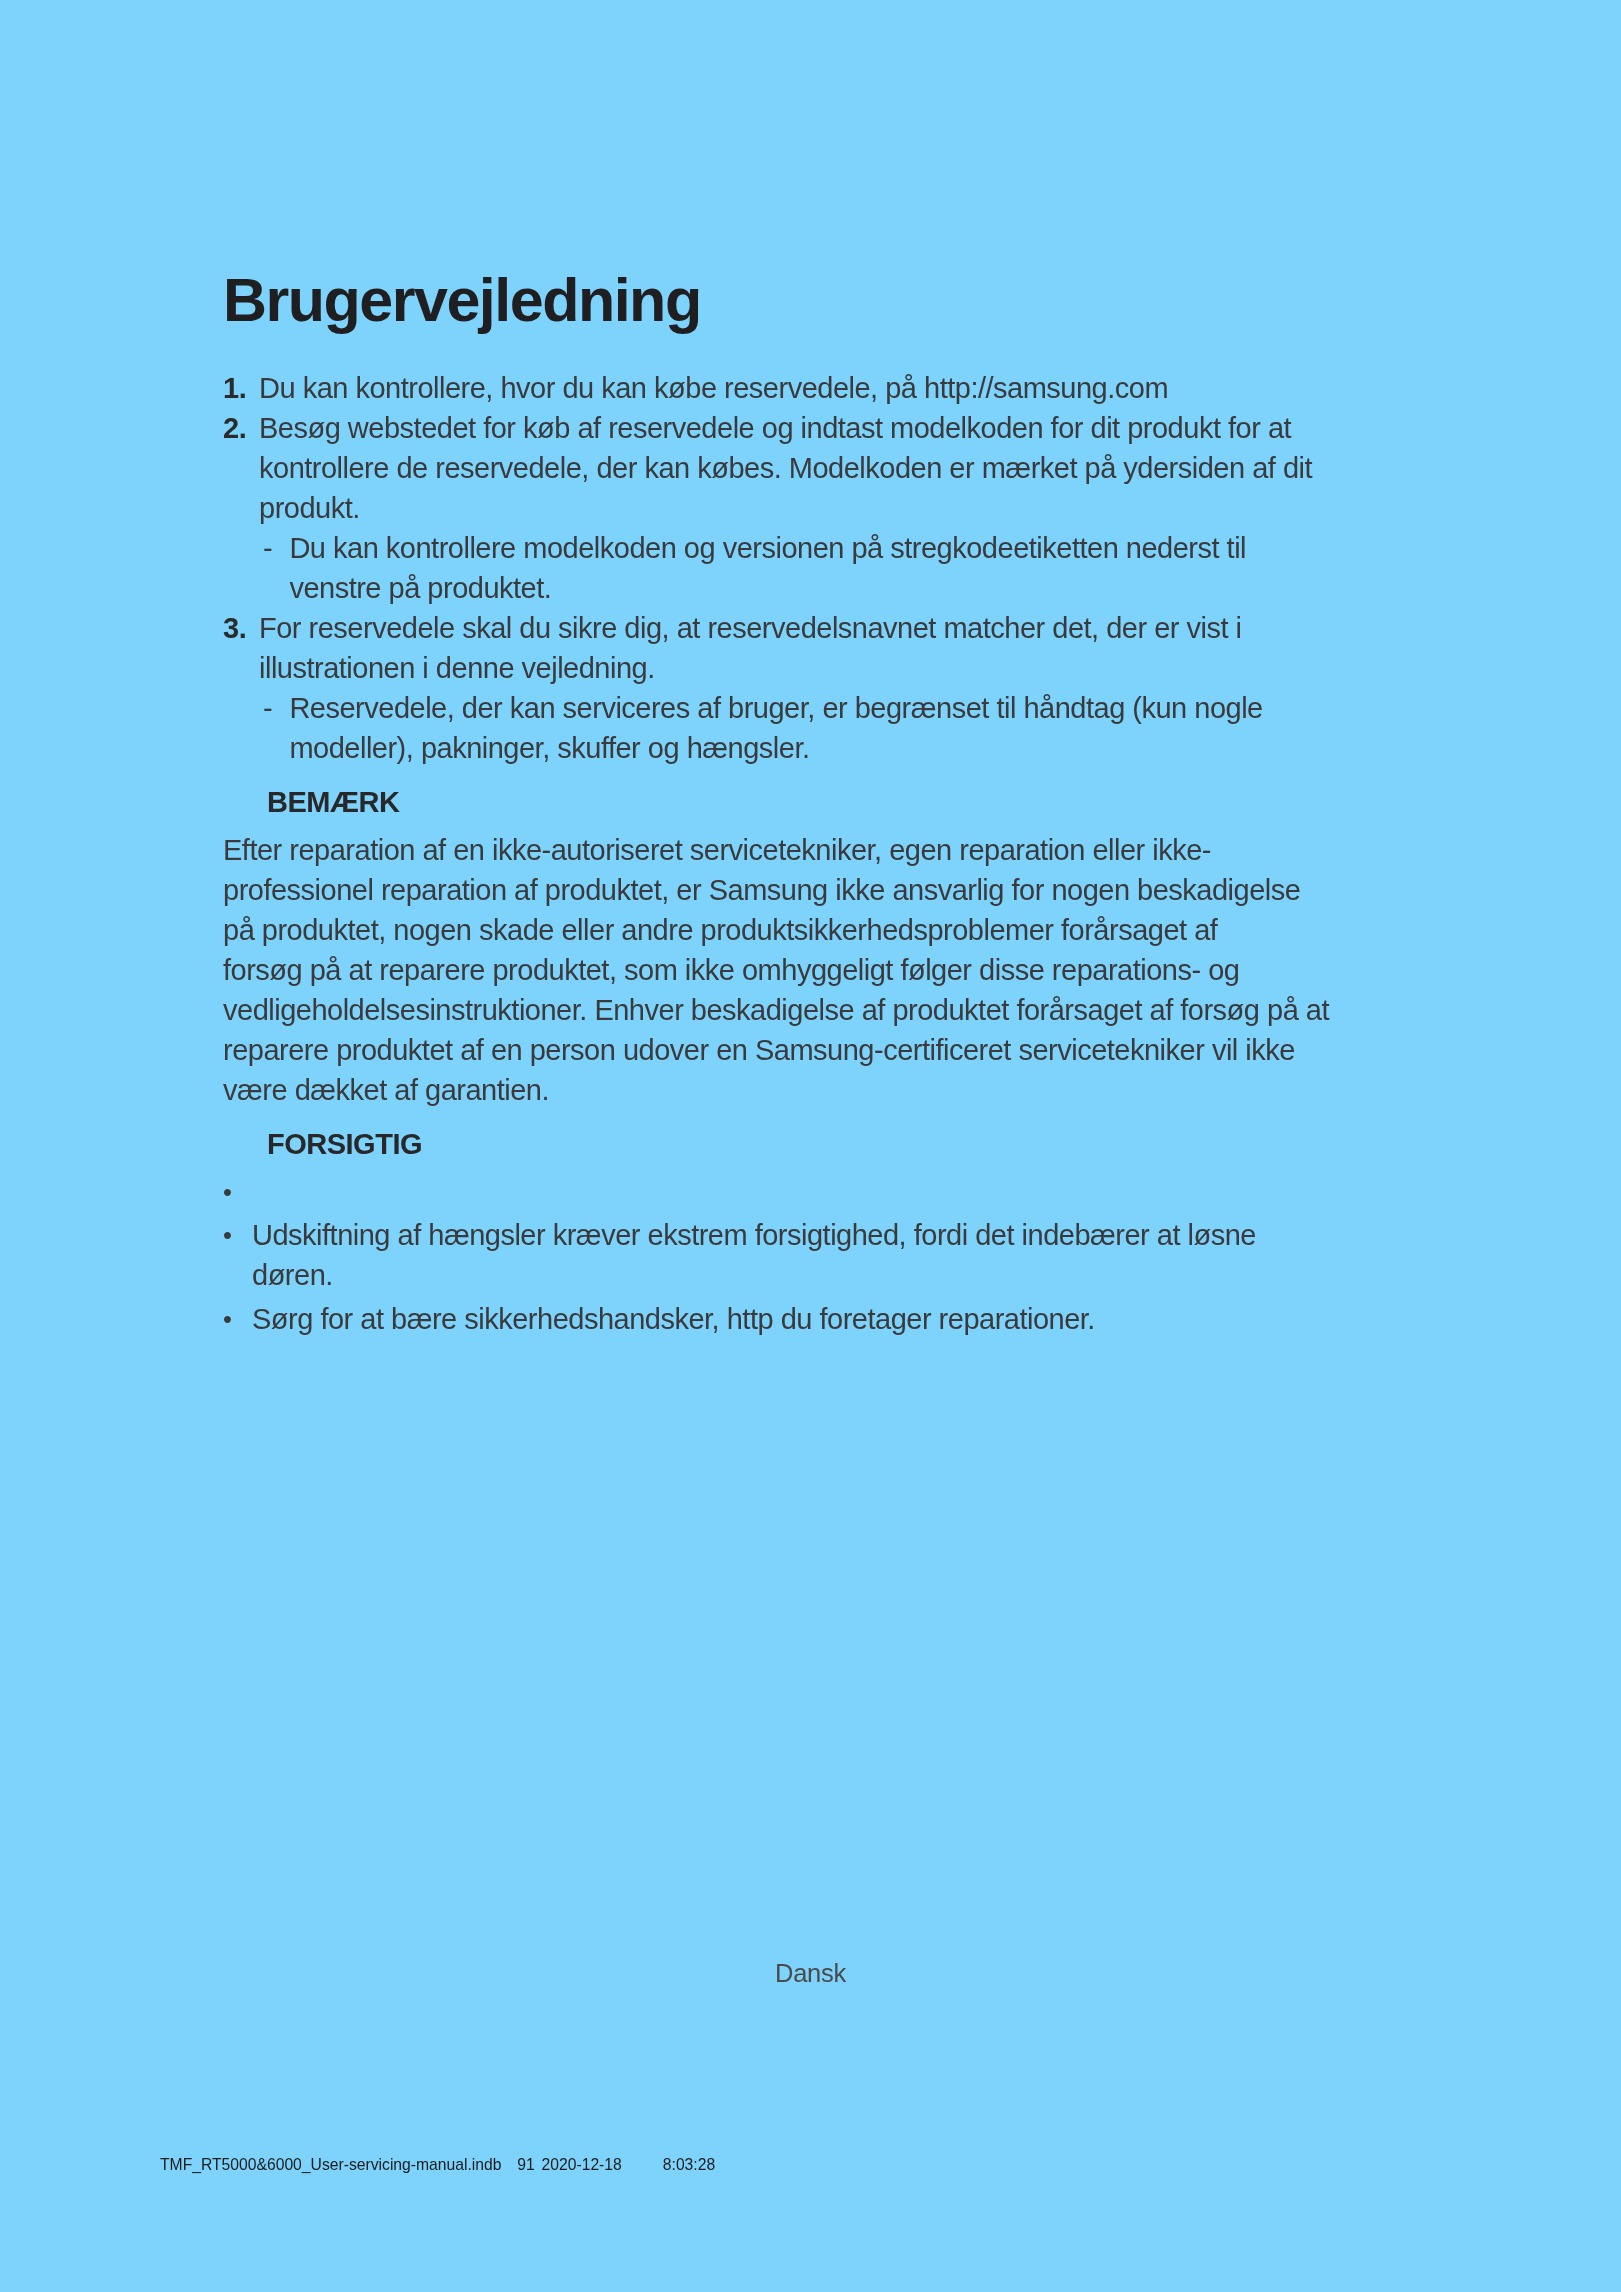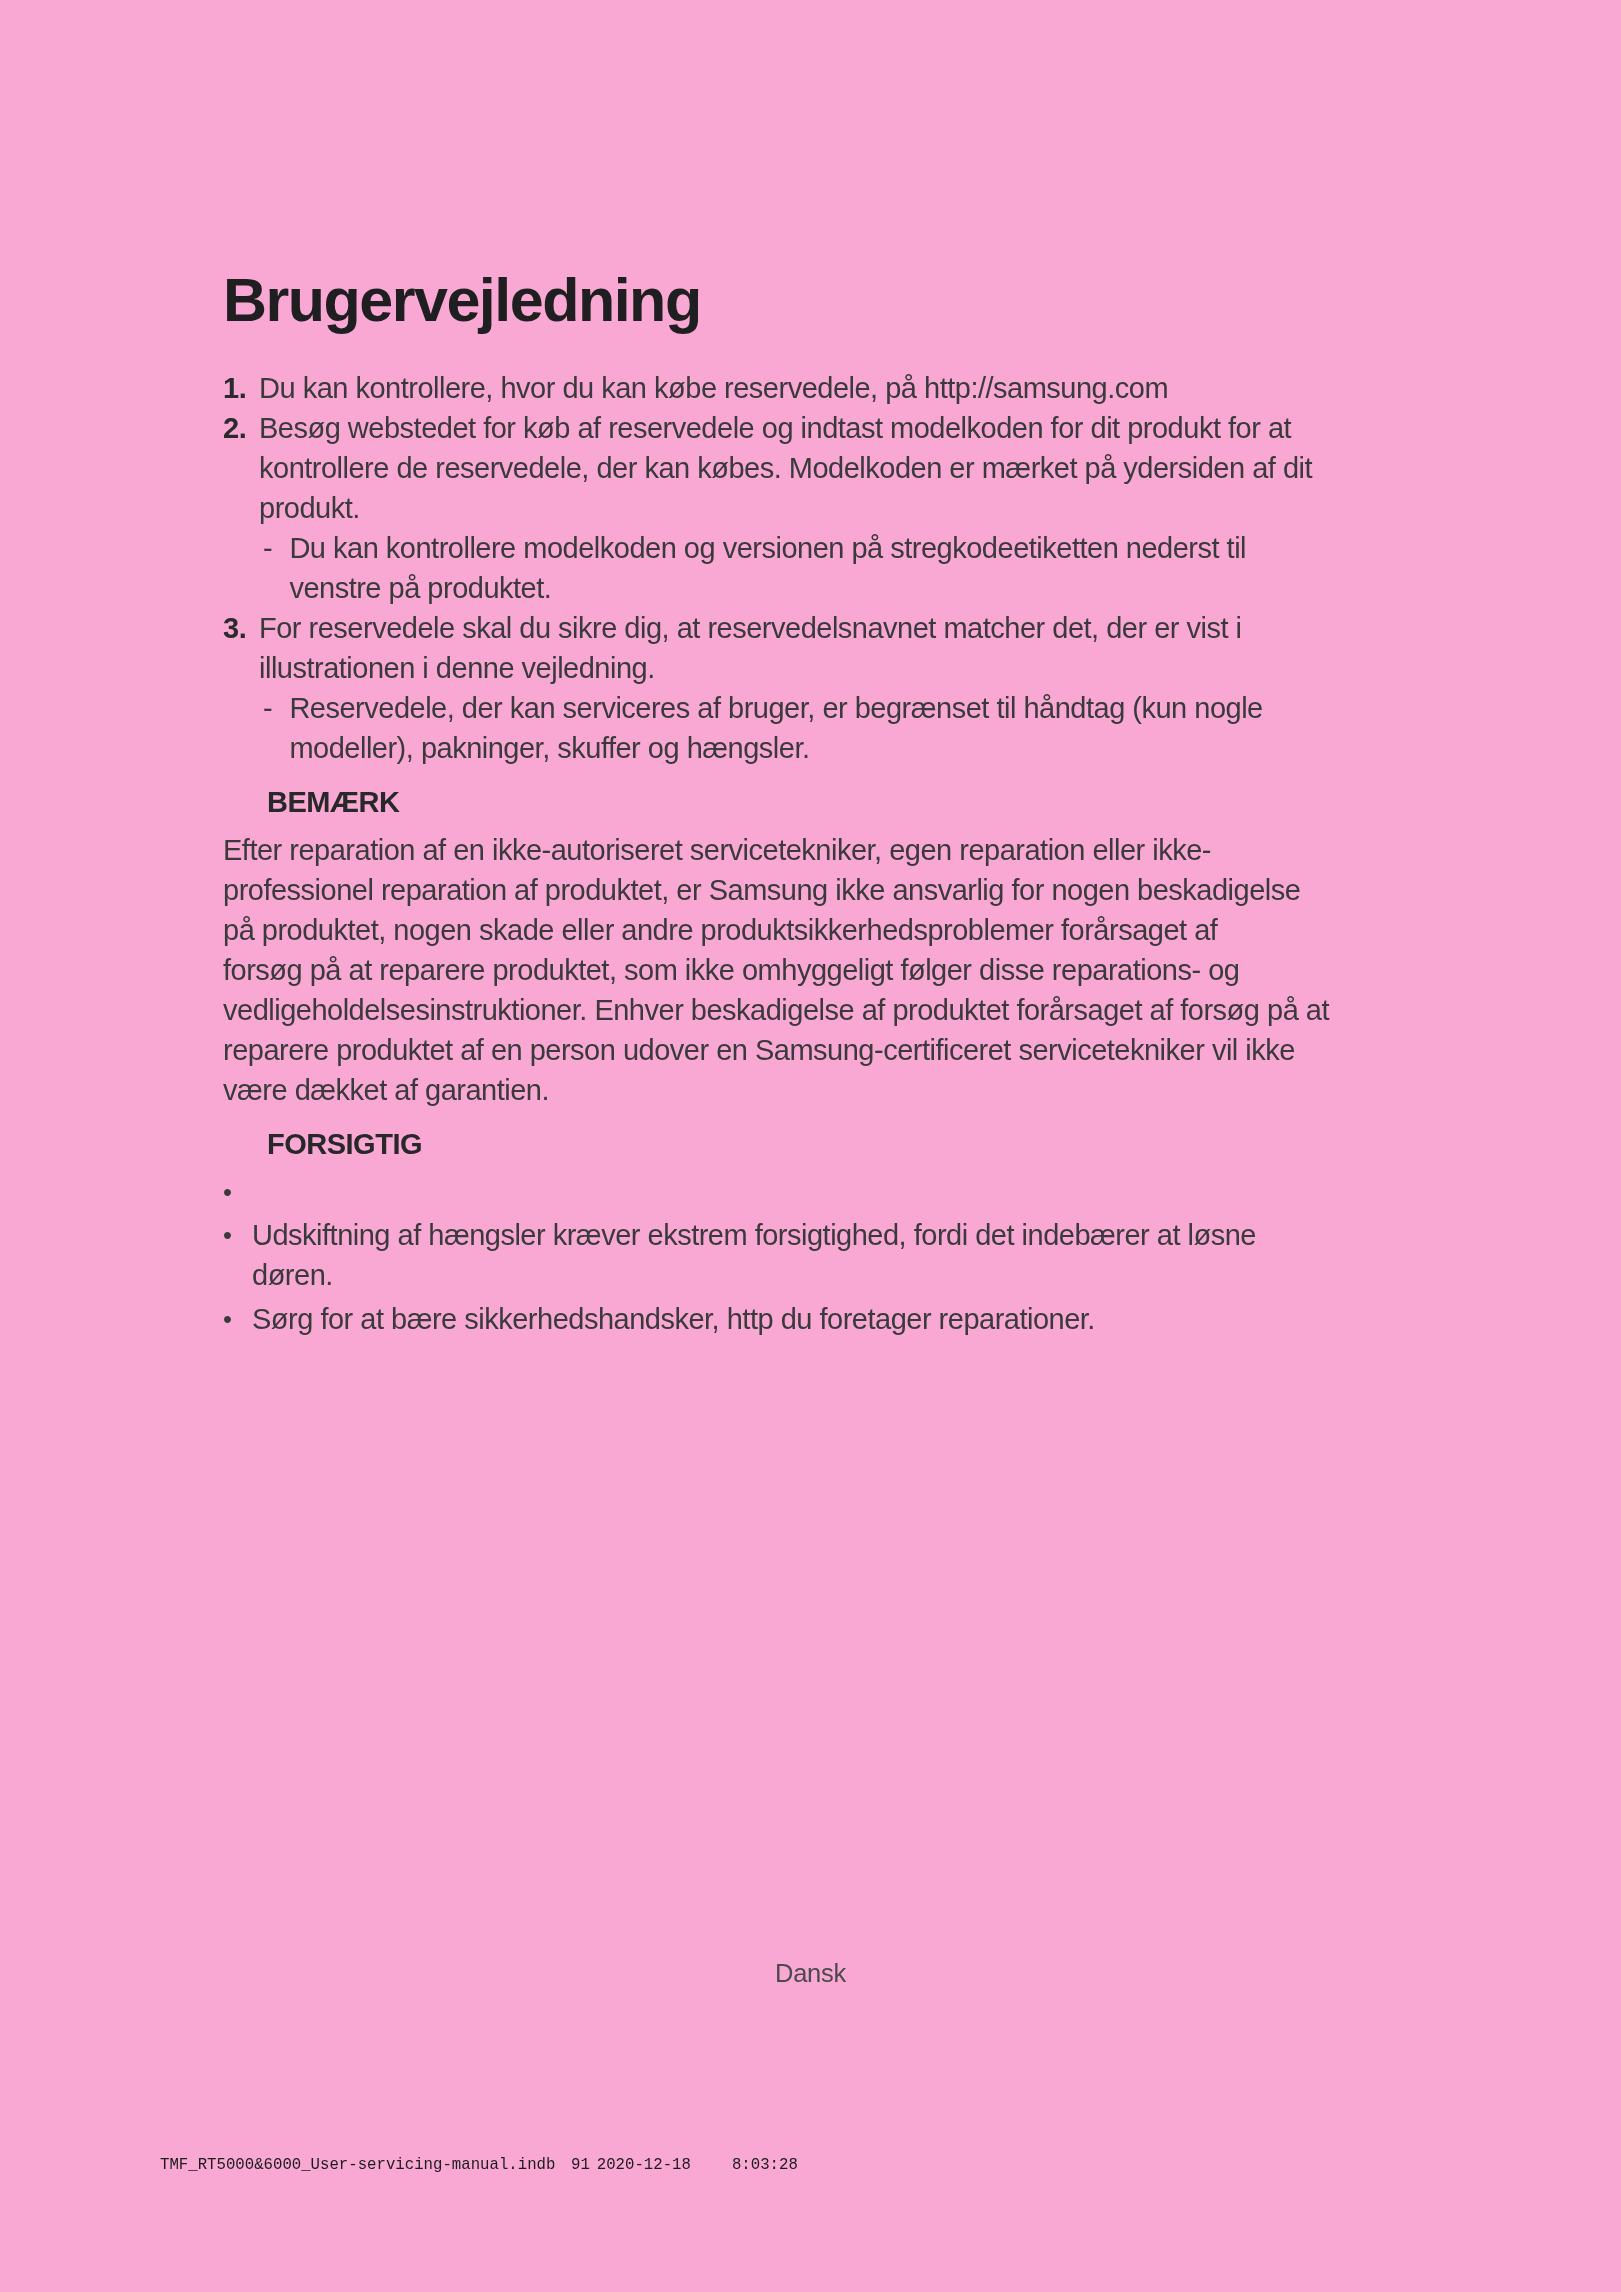--- a/index.html
+++ b/index.html
@@ -1,21 +1,21 @@
 <!DOCTYPE html>
 <html><head>
 <meta charset="utf-8">
 <style>
   * { margin: 0; padding: 0; box-sizing: border-box; }
   html, body { background: #ffffff; }
   .page {
     position: relative;
     width: 1621px;
     height: 2293px;
-    background: #f9a8d4;
+    background: #7dd3fc;
     font-family: "Liberation Sans", sans-serif;
     color: #3a3a3c;
     overflow: hidden;
   }
   .doc-title {
     position: absolute;
     left: 223px;
     top: 267px;
     font-size: 61px;
     font-weight: 700;
@@ -72,21 +72,21 @@
     width: 100%;
     text-align: center;
     font-size: 25.5px;
     letter-spacing: -0.3px;
     color: #4a4a4c;
   }
   .print-line {
     position: absolute;
     left: 160px;
     top: 2156px;
-    font-family: Liberation Mono, monospace;
+    font-family: Liberation Sans, sans-serif;
     font-size: 15.7px;
     color: #1c1c1c;
     white-space: nowrap;
   }
   .print-page { margin-left: 15.7px; }
   .print-date { margin-left: 6.9px; }
   .print-time { margin-left: 41px; }
 </style>
 </head>
 <body>

